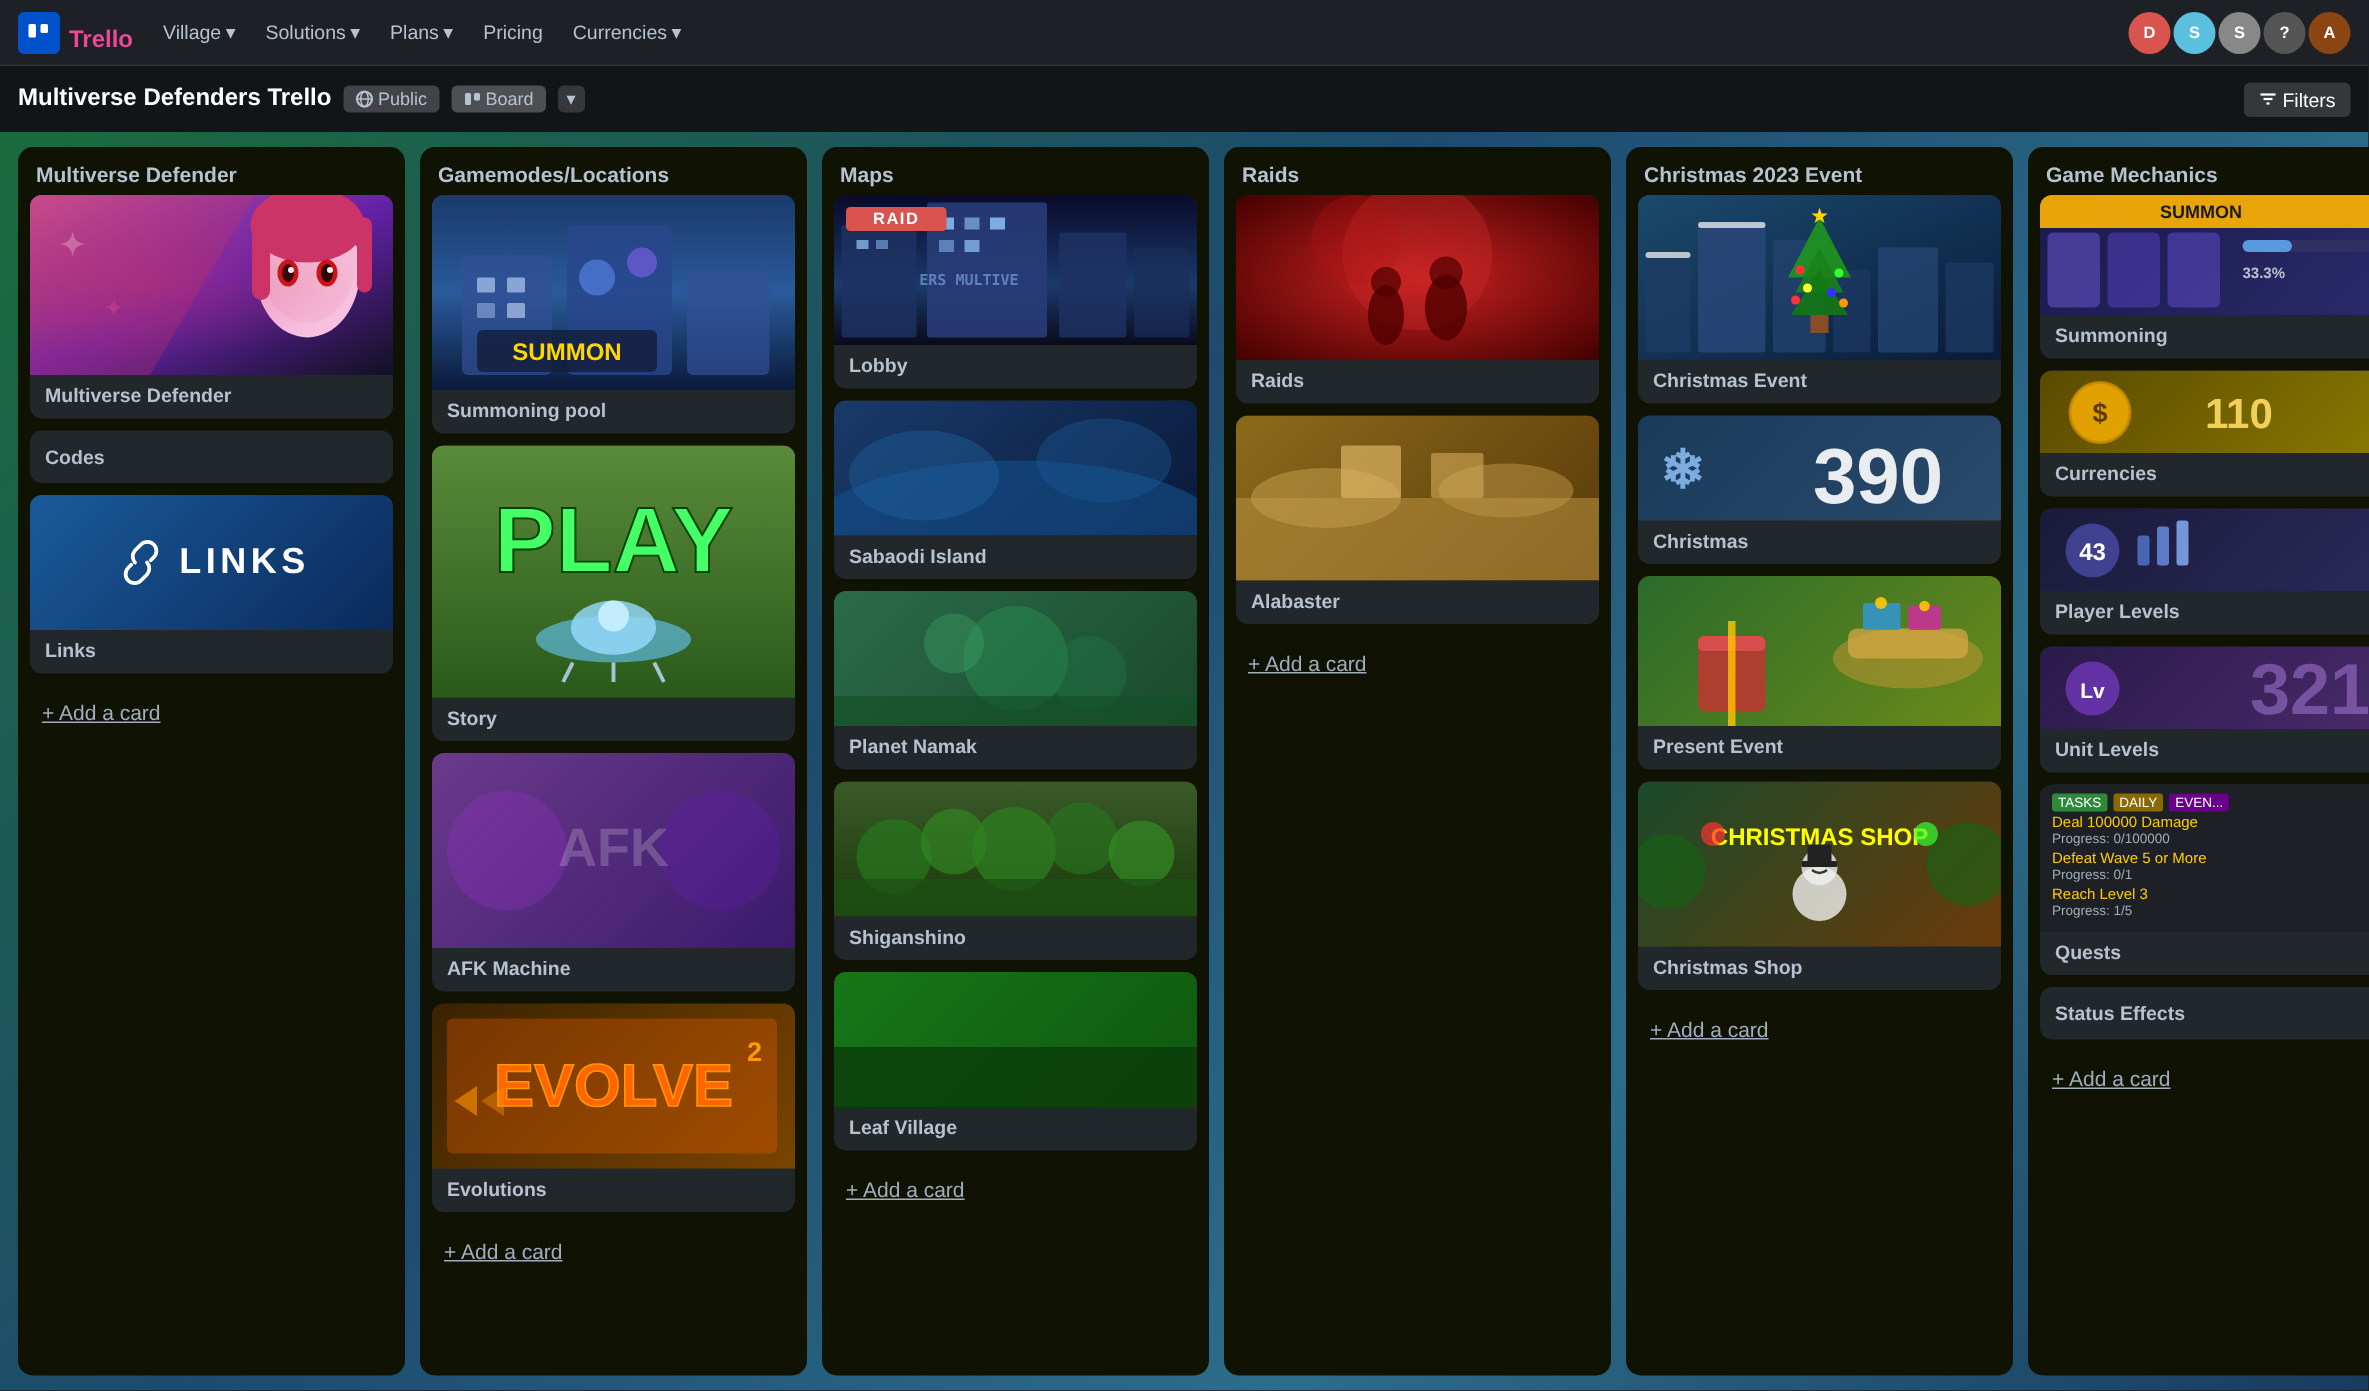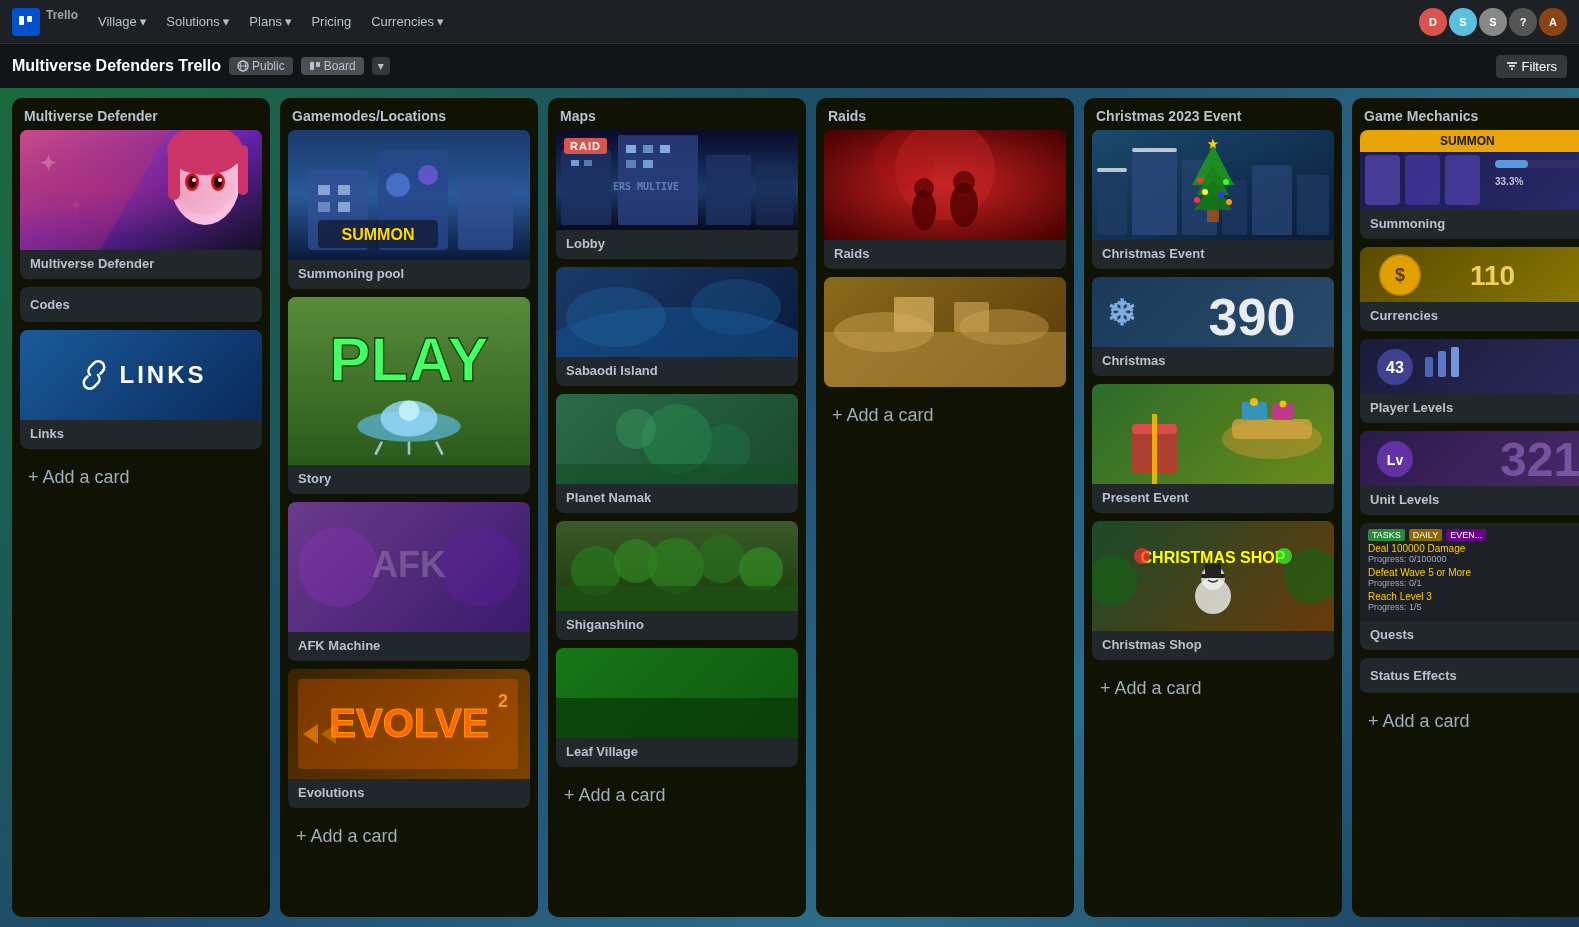--- a/index.html
+++ b/index.html
@@ -16,25 +16,25 @@
       background: #1d2125;
       height: 44px;
       display: flex;
       align-items: center;
       padding: 0 12px;
       gap: 4px;
       border-bottom: 1px solid #2c333a;
     }
     .topnav-logo {
       display: flex;
-      align-items: flex-start;
+      align-items: flex-end;
       gap: 6px;
-      color: #a3a3a3;
+      color: #ec4899;
       font-weight: 700;
-      font-size: 12px;
+      font-size: 16px;
       margin-right: 8px;
     }
     .trello-icon {
       width: 28px; height: 28px;
       background: #0052cc;
       border-radius: 4px;
       display: flex; align-items: center; justify-content: center;
       font-size: 14px; font-weight: 900;
     }
     .nav-btn {
@@ -212,21 +212,21 @@
     }
 
     
     .raid-label {
       position: absolute;
       top: 8px; left: 8px;
       background: #d9534f;
       color: #fff;
       font-size: 11px;
       font-weight: 800;
-      padding: 2px 6px;
+      padding: 2px 18px;
       border-radius: 3px;
       letter-spacing: 1px;
     }
     .quest-task-row {
       display: flex; gap: 4px; margin-bottom: 2px;
     }
     .quest-tab {
       background: #2c8a3a;
       color: #fff;
       font-size: 9px;
@@ -280,25 +280,25 @@
       font-size: 42px; font-weight: 900;
       color: rgba(255,255,255,0.15);
     }
 
     .add-card-btn {
       margin: 4px 8px 8px;
       padding: 6px 8px;
       background: none;
       border: none;
       color: #9fadbc;
-      font-size: 18px;
+      font-size: 14px;
       border-radius: 6px;
       cursor: pointer;
       text-align: center;
-      display: flex; align-items: center; gap: 4px;
+      display: flex; align-items: center; gap: 4px; text-decoration: underline;
     }
   </style>
 </head>
 <body>
 
 <nav class="topnav">
   <div class="topnav-logo">
     <div class="trello-icon">
       <svg width="16" height="16" viewBox="0 0 16 16" fill="none">
         <rect x="1" y="2" width="5" height="9" rx="1" fill="white"></rect>
@@ -637,20 +637,21 @@
             <rect width="242" height="110" fill="none"></rect>
 
             <rect x="0" y="55" width="242" height="55" fill="rgba(180,140,60,0.6)"></rect>
             <ellipse cx="60" cy="55" rx="50" ry="20" fill="rgba(200,160,80,0.5)"></ellipse>
             <ellipse cx="180" cy="50" rx="45" ry="18" fill="rgba(190,150,70,0.5)"></ellipse>
 
             <rect x="70" y="20" width="40" height="35" fill="rgba(220,180,100,0.7)" rx="2"></rect>
             <rect x="130" y="25" width="35" height="30" fill="rgba(210,170,90,0.6)" rx="2"></rect>
           </svg>
         </div>
+        <div class="card-label">Alabaster</div>
       </div>
     </div>
     <button class="add-card-btn">+ Add a card</button>
   </div>
 
   <div class="column">
     <div class="column-header">Christmas 2023 Event</div>
     <div class="column-cards">
 
       <div class="card">

